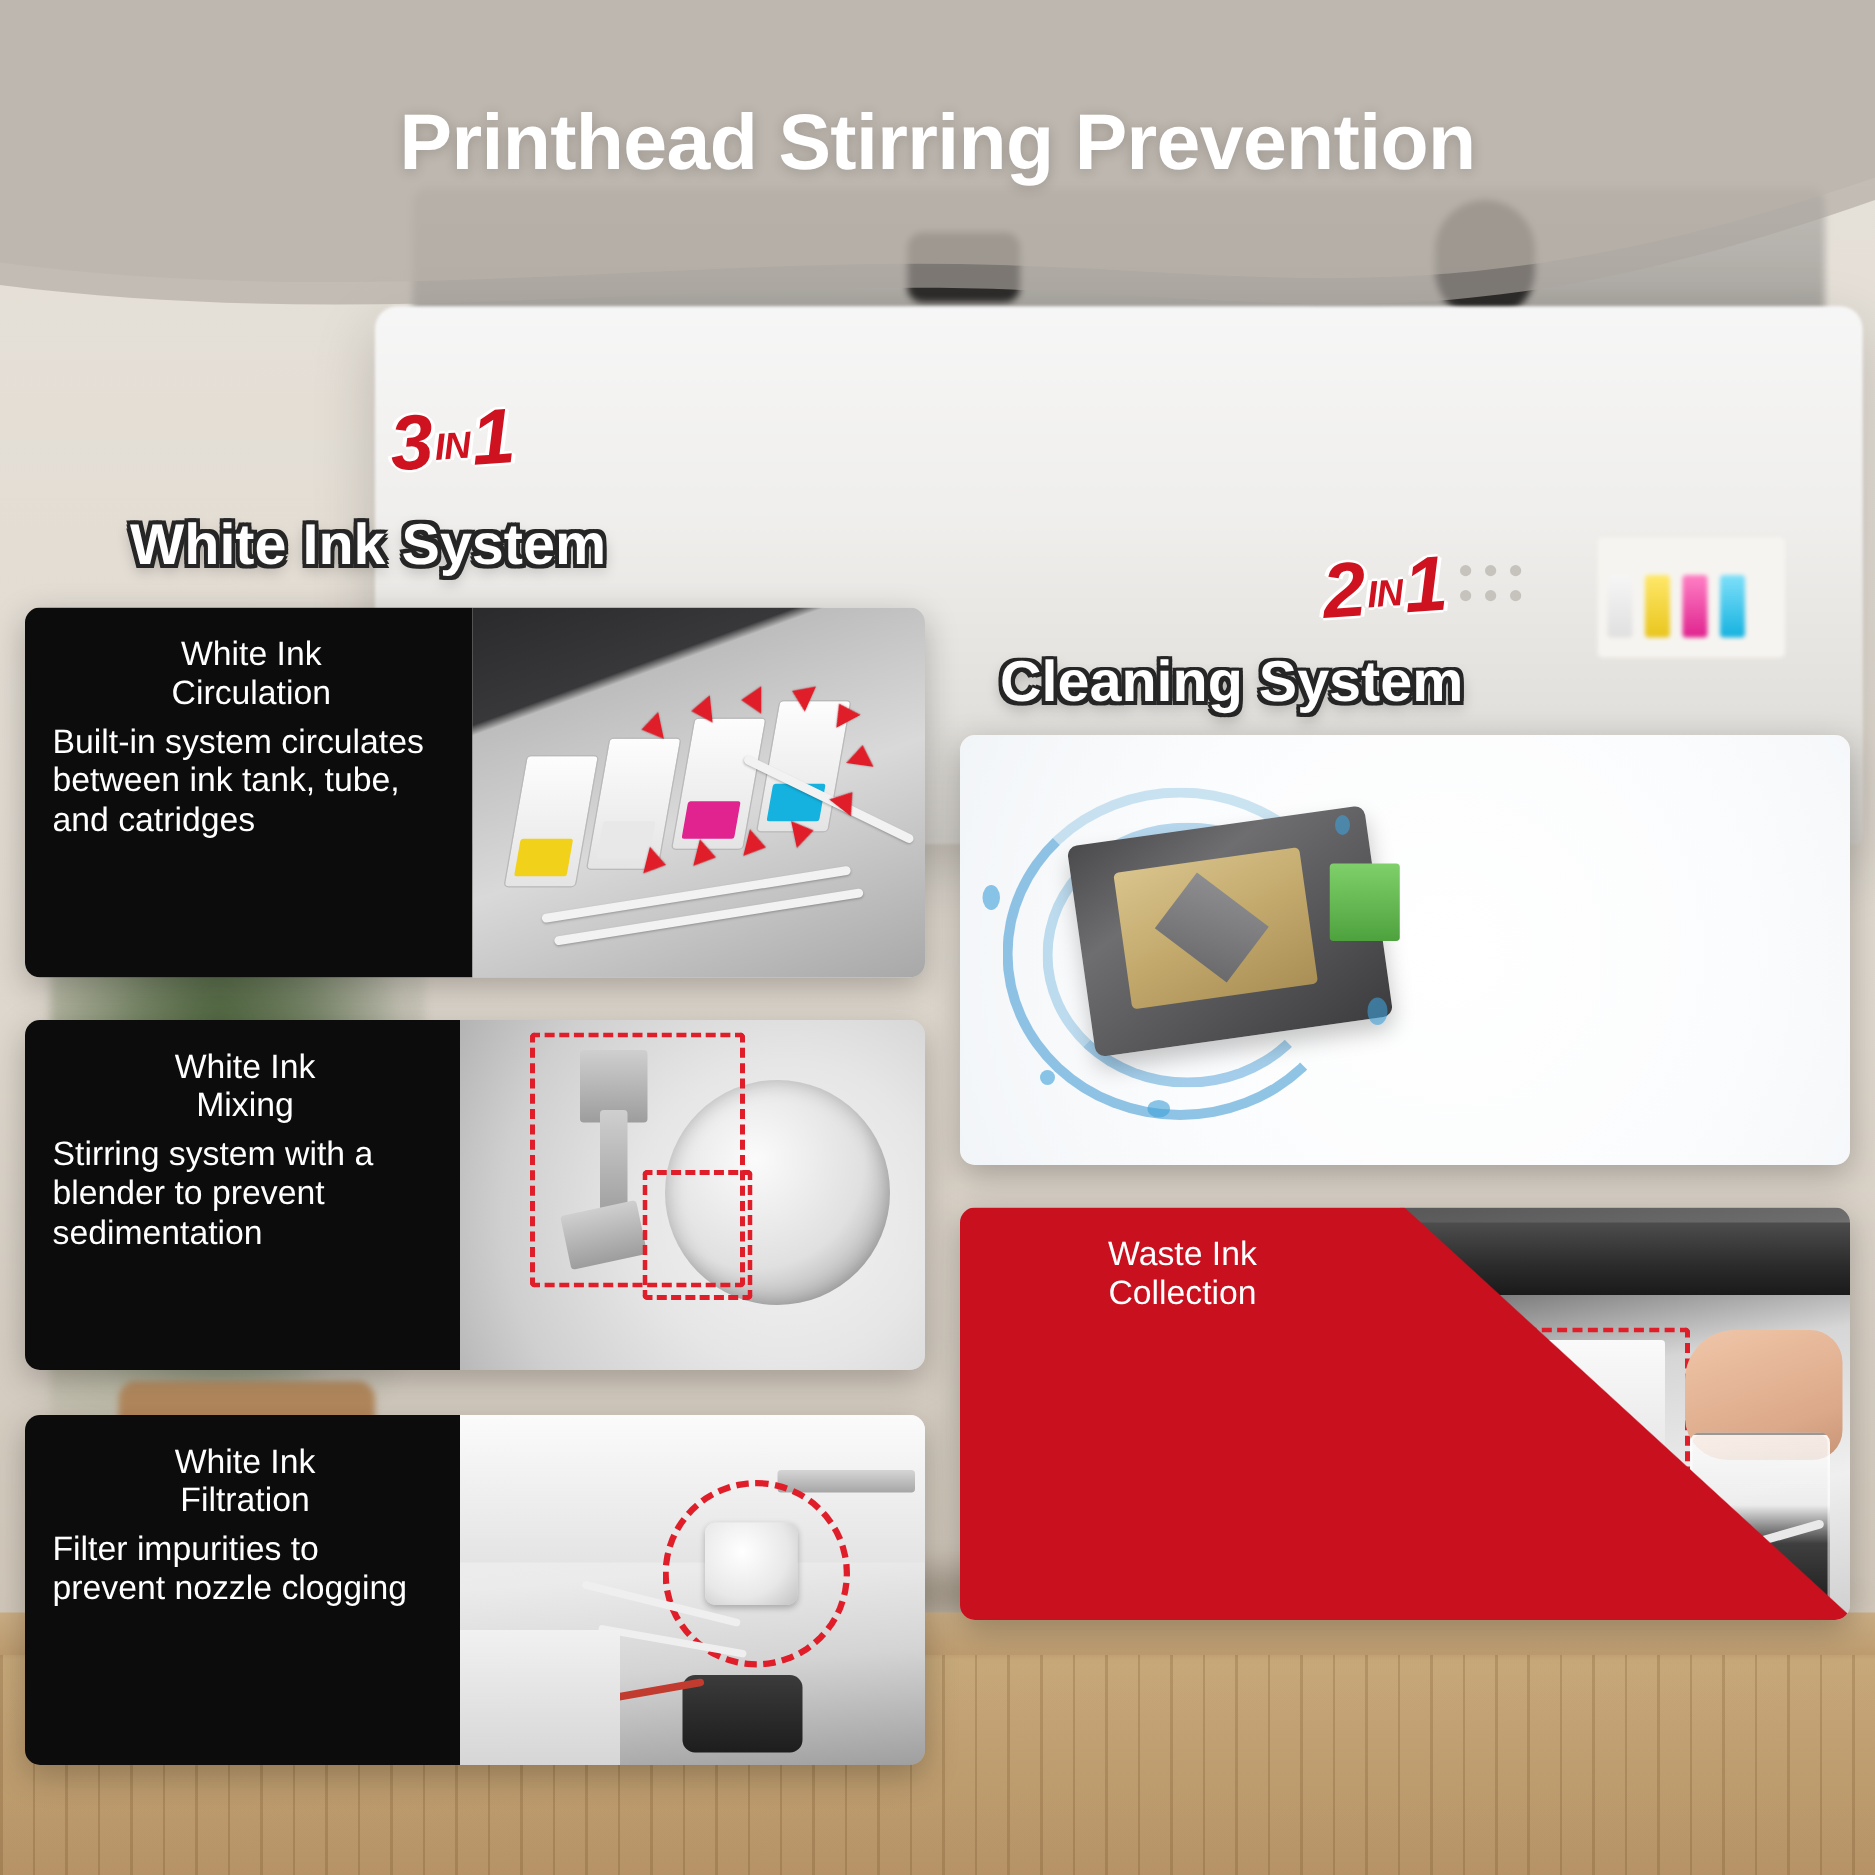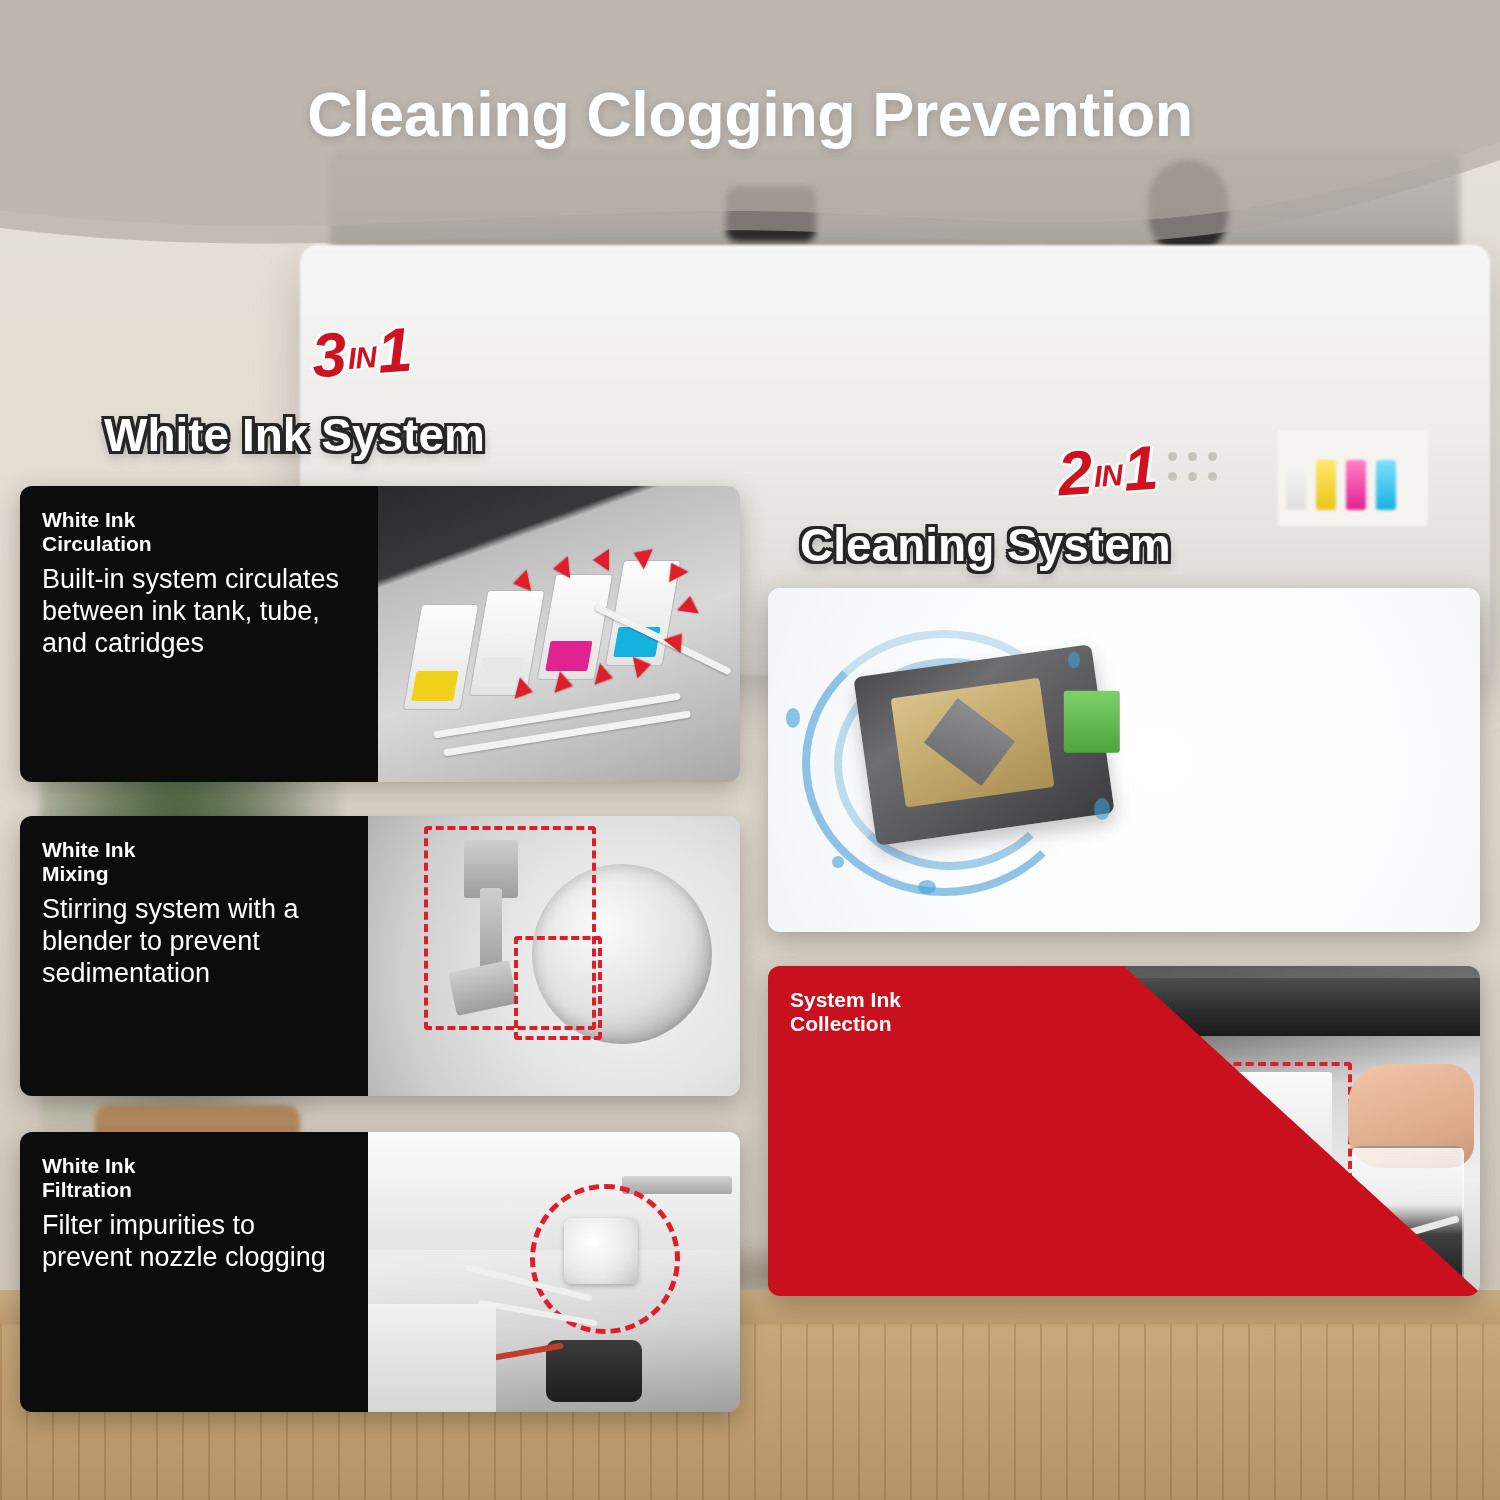--- a/index.html
+++ b/index.html
@@ -187,25 +187,26 @@
   }
   .card-text {
     box-sizing: border-box;
     padding: 22px 18px 16px 22px;
     color: #ffffff;
     flex: 0 0 auto;
   }
   .card-text.black { background: #0c0c0c; }
   .card-text.red { background: #c8101f; }
   .card-title {
-    font-size: 21px;
-    font-weight: bold;
+    font-size: 27px;
+    font-weight: normal;
     line-height: 1.14;
     margin-bottom: 8px;
     white-space: pre-line;
+    text-align: center;
   }
   .card-desc {
     font-size: 27px;
     line-height: 1.18;
     font-weight: normal;
   }
   .card-media {
     position: relative;
     flex: 1 1 auto;
     overflow: hidden;
@@ -425,21 +426,21 @@
   <div class="bg-desk-shadow"></div>
   <div class="bg-counter"></div>
 
   <div class="header-wave">
     <svg width="1500" height="310" viewBox="0 0 1500 310" xmlns="http://www.w3.org/2000/svg">
       <path d="M0,0 L1500,0 L1500,160 C1180,272 1060,242 820,232 C560,221 300,266 0,228 Z" fill="#ada79f" opacity="0.62"></path>
       <path d="M0,0 L1500,0 L1500,142 C1180,252 1040,220 800,212 C548,204 296,248 0,210 Z" fill="#b9b3aa" opacity="0.55"></path>
     </svg>
   </div>
 
-  <div class="page-title">Cleaning Clogging Prevention</div>
+  <div class="page-title">Printhead Stirring Prevention</div>
 
   <div class="badge" style="left:312px;top:322px;">
     <span>3</span><span class="small">IN</span><span>1</span>
   </div>
   <div class="section-title" style="left:104px;top:408px;">White Ink System</div>
 
   <div class="card" style="left:20px;top:486px;width:720px;height:296px;">
     <div class="card-text black" style="width:358px;">
       <div class="card-title">White Ink
 Circulation</div>
@@ -531,21 +532,21 @@
       <div class="droplet" style="left:18px;top:120px;width:14px;height:20px;"></div>
       <div class="droplet" style="left:300px;top:64px;width:12px;height:16px;"></div>
       <div class="droplet" style="left:326px;top:210px;width:16px;height:22px;"></div>
       <div class="droplet" style="left:150px;top:292px;width:18px;height:14px;"></div>
       <div class="droplet" style="left:64px;top:268px;width:12px;height:12px;"></div>
     </div>
   </div>
 
   <div class="card" style="left:768px;top:966px;width:712px;height:330px;">
     <div class="card-text red" style="width:352px;">
-      <div class="card-title">System Ink
+      <div class="card-title">Waste Ink
 Collection</div>
     </div>
     <div class="card-media m5">
       <div class="roller"></div>
       <div class="pad"></div>
       <div class="dashed-red-rect" style="left:52px;top:96px;width:172px;height:136px;"></div>
       <div class="hand"></div>
       <div class="bottle"></div>
       <div class="hose" style="left:182px;bottom:52px;width:160px;transform:rotate(-16deg);"></div>
       <div class="diag"></div>

